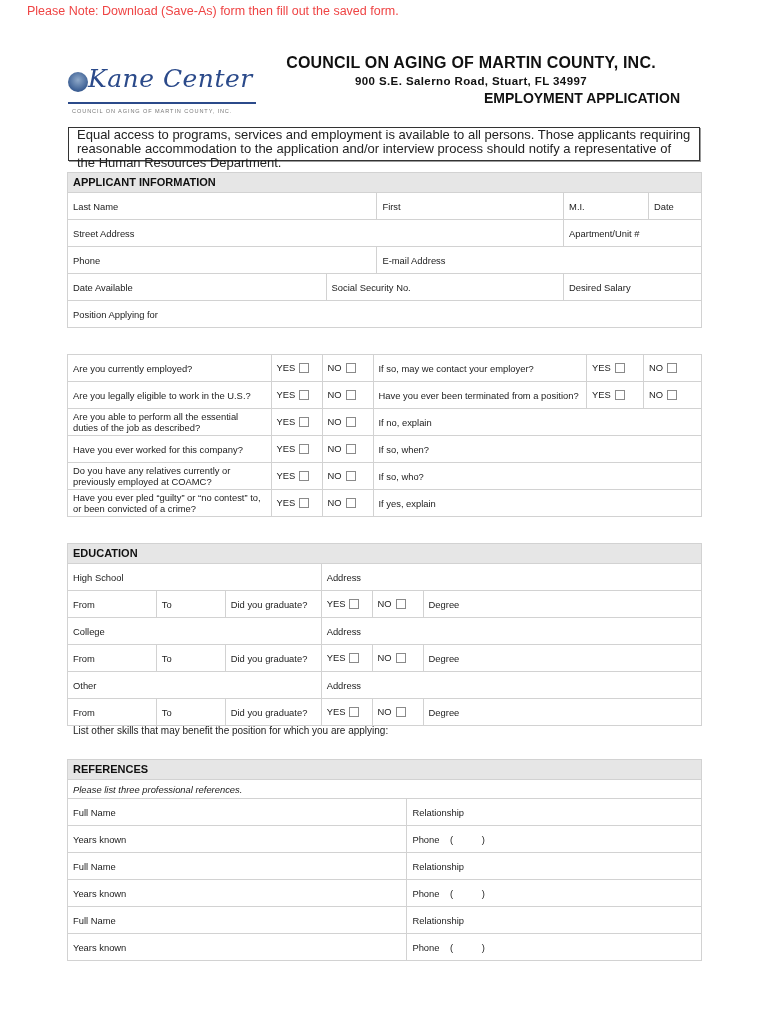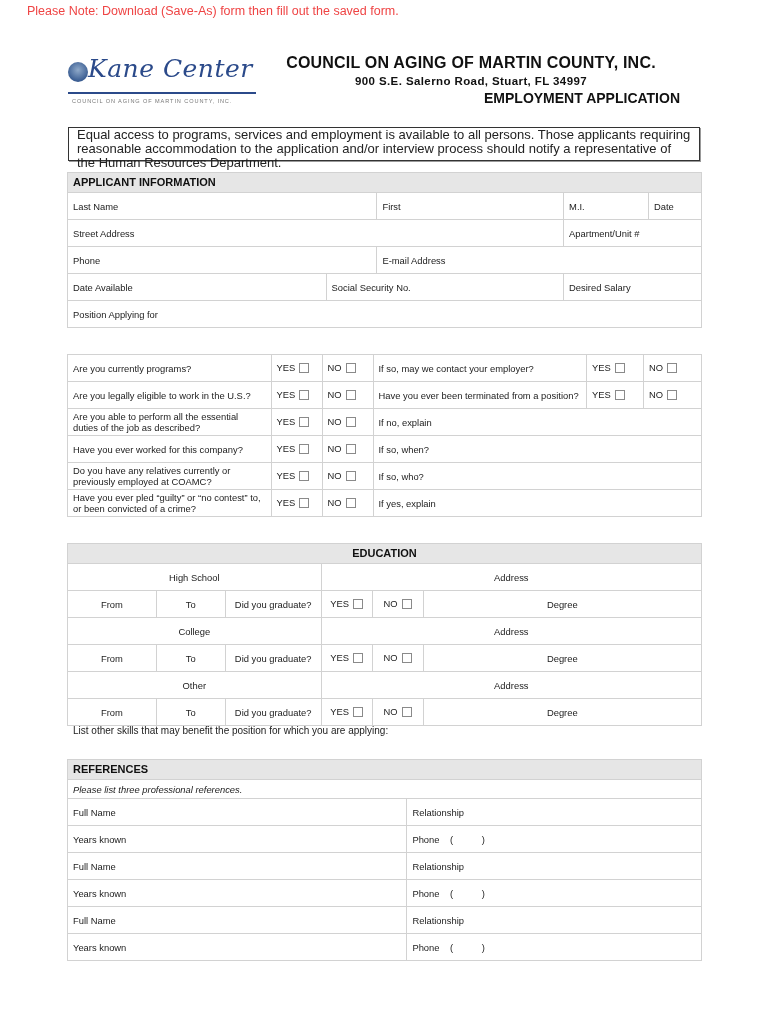--- a/index.html
+++ b/index.html
@@ -1,18 +1,18 @@
 <!DOCTYPE html>
 <html><head>
 <meta charset="utf-8">
 <style>
   html, body { margin:0; padding:0; background:#fff; }
   body { width:770px; height:1024px; position:relative; overflow:hidden; font-family:"Liberation Sans", sans-serif; color:#111; }
   .note { position:absolute; left:27px; top:4px; font-size:12.5px; color:#ef4444; }
-  .logo { position:absolute; left:68px; top:56px; width:190px; height:52px; }
+  .logo { position:absolute; left:68px; top:66px; width:190px; height:52px; }
   .logo-script { font-family:"DejaVu Serif", serif; font-style:italic; font-size:25px; color:#2b4a8a; position:absolute; left:20px; top:-2px; letter-spacing:0.5px; }
   .logo-globe { position:absolute; left:0; top:6px; width:20px; height:20px; border-radius:50%; background:radial-gradient(circle at 50% 40%, #8fa9c9 0%, #3b5e93 70%, #203f74 100%); }
   .logo-rule { position:absolute; left:0; top:36px; width:188px; height:1.5px; background:#2b4a8a; }
   .logo-sub { position:absolute; left:4px; top:42px; font-size:5.6px; color:#777; letter-spacing:0.9px; white-space:nowrap; }
   .org { position:absolute; left:262px; top:54px; width:418px; text-align:center; font-weight:bold; font-size:16px; letter-spacing:0.2px; }
   .addr { position:absolute; left:262px; top:75px; width:418px; text-align:center; font-weight:bold; font-size:11.5px; letter-spacing:0.4px; }
   .app { position:absolute; left:262px; top:90px; width:418px; text-align:right; font-weight:bold; font-size:14px; }
   .notice { position:absolute; left:68px; top:127px; width:632px; height:34px; border:1px solid #333; box-shadow:1px 1px 0 #999; font-size:13px; line-height:14px; padding:0 8px; box-sizing:border-box; color:#222; }
   .tbl { position:absolute; left:67px; width:635px; border-collapse:collapse; font-size:9.4px; color:#222; }
   .tbl td { border:1px solid #d2d2d2; padding:0 5px; height:26px; vertical-align:middle; line-height:11px; }
@@ -83,21 +83,21 @@
   <colgroup>
       <col style="width:204px">
       <col style="width:51px">
       <col style="width:51px">
       <col style="width:214px">
       <col style="width:57px">
       <col style="width:58px">
     </colgroup>
   <tbody>
       <tr>
-    <td>Are you currently programs?</td>
+    <td>Are you currently employed?</td>
     <td class="yn"><span>YES</span><span class="cb"></span></td>
     <td class="yn"><span>NO</span><span class="cb"></span></td>
     <td>If so, may we contact your employer?</td>
     <td class="yn"><span>YES</span><span class="cb"></span></td>
     <td class="yn"><span>NO</span><span class="cb"></span></td>
   </tr>
   <tr>
     <td>Are you legally eligible to work in the U.S.?</td>
     <td class="yn"><span>YES</span><span class="cb"></span></td>
     <td class="yn"><span>NO</span><span class="cb"></span></td>
@@ -125,21 +125,21 @@
   </tr>
   <tr>
     <td style="height:22px">Have you ever pled “guilty” or “no contest” to, or been convicted of a crime?</td>
     <td class="yn"><span>YES</span><span class="cb"></span></td>
     <td class="yn"><span>NO</span><span class="cb"></span></td>
     <td colspan="3">If yes, explain</td>
   </tr>
 </tbody>
   </table>
 
-<table class="tbl" style="top:543px;text-align:center;">
+<table class="tbl" style="top:543px;">
   <colgroup>
       <col style="width:89px">
       <col style="width:69px">
       <col style="width:96px">
       <col style="width:51px">
       <col style="width:51px">
       <col style="width:279px">
     </colgroup>
   <tbody>
       <tr>

